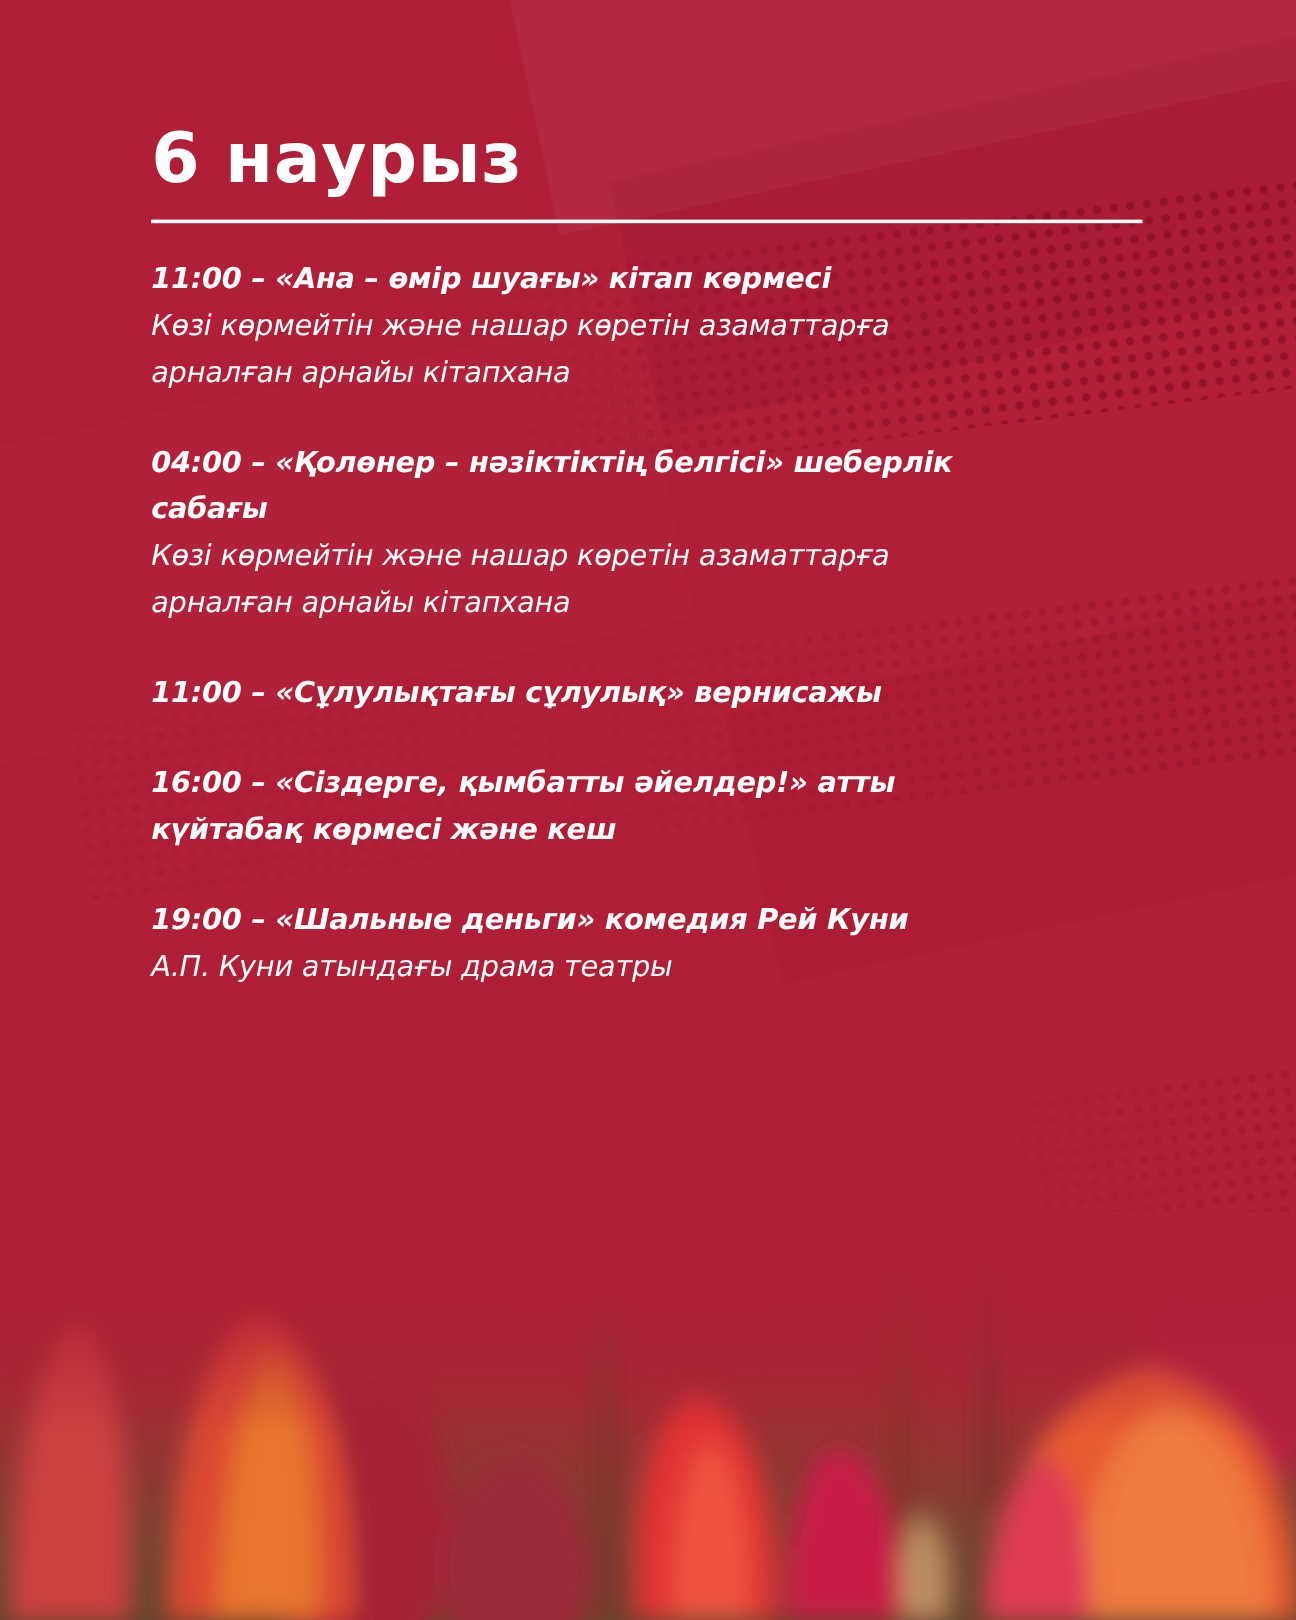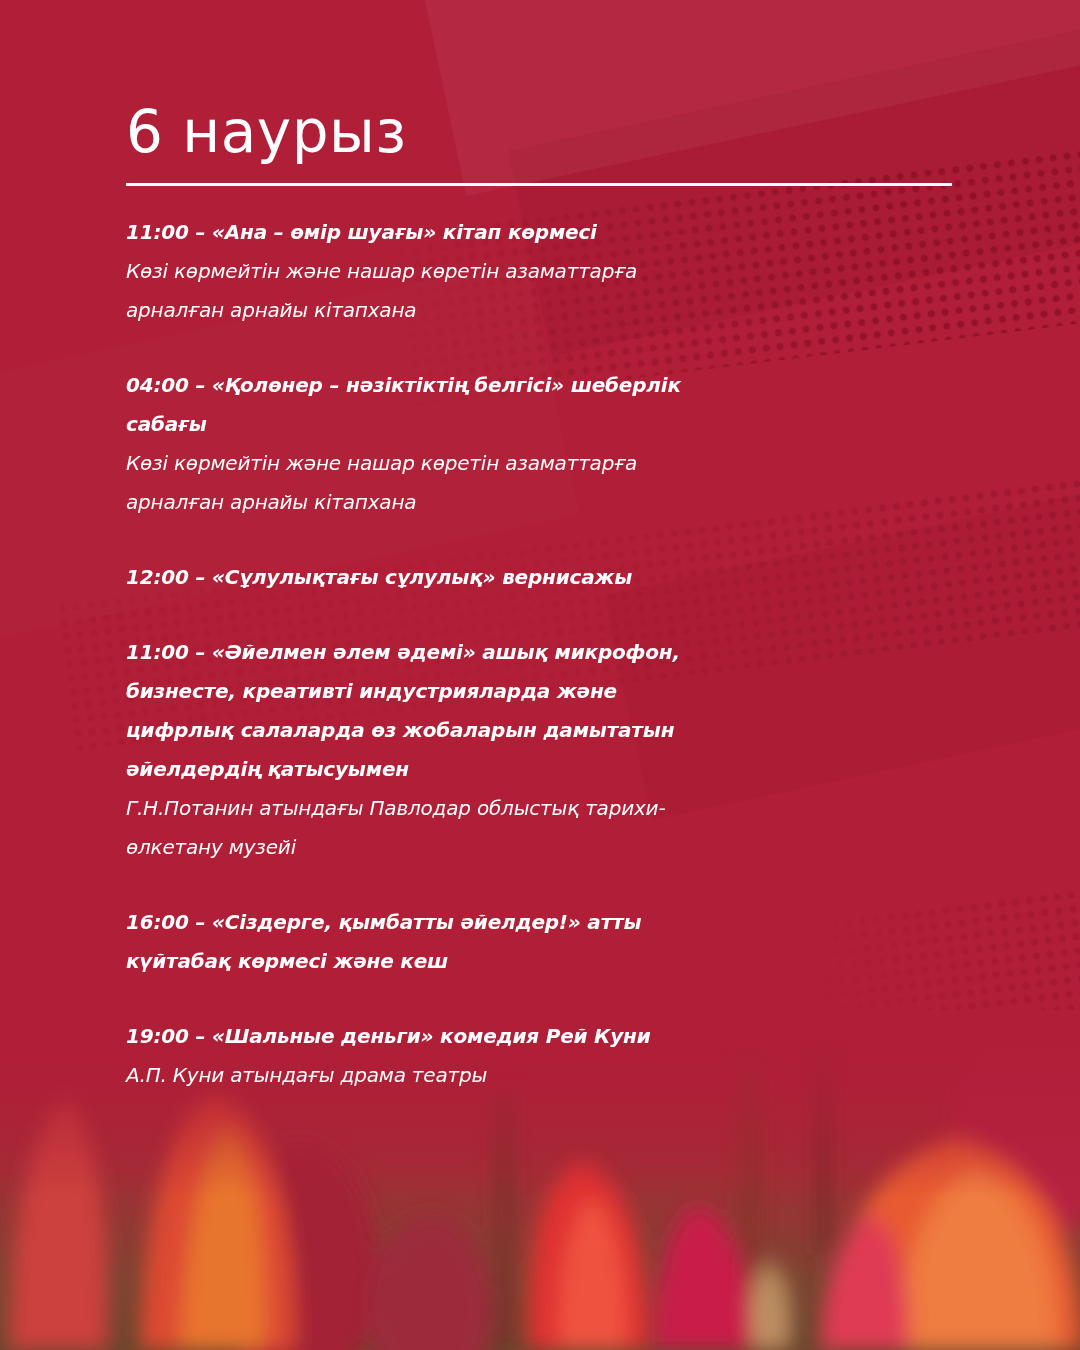--- a/index.html
+++ b/index.html
@@ -38,27 +38,27 @@
   .dots-c{
     left:820px;top:900px;width:320px;height:130px;opacity:.4;
     -webkit-mask-image:linear-gradient(90deg, transparent 0%, #000 70%);
             mask-image:linear-gradient(90deg, transparent 0%, #000 70%);
   }
   
   .tulips{position:absolute;left:0;bottom:0;width:1080px;height:340px;display:block;}
   
   .content{position:absolute;left:126px;top:100px;width:945px;}
   .page-title{
-    margin:0 0 18px 0;font-size:58px;line-height:1.12;font-weight:400;letter-spacing:.5px;
+    margin:0 0 18px 0;font-size:58px;line-height:1.12;font-weight:700;letter-spacing:.5px;
   }
   .divider{width:826px;height:3px;background:#ffffff;margin:0 0 27px 0;}
   .event{margin:0 0 36px 0;}
   .event p{
     margin:0;white-space:pre-line;font-style:italic;
-    font-size:20px;line-height:39px;letter-spacing:-0.2px;
+    font-size:24px;line-height:39px;letter-spacing:-0.2px;
   }
   .event .etitle{font-weight:700;}
   .event .evenue{font-weight:400;color:#ffffff;}
 </style>
 </head>
 <body>
 
 <div class="poster">
 
   <div class="band band-light-1"></div>
@@ -120,31 +120,23 @@
     </section>
 
     <section class="event">
       <p class="etitle">04:00 – «Қолөнер – нәзіктіктің белгісі» шеберлік
 сабағы</p>
       <p class="evenue">Көзі көрмейтін және нашар көретін азаматтарға
 арналған арнайы кітапхана</p>
     </section>
 
     <section class="event">
-      <p class="etitle">12:00 – «Сұлулықтағы сұлулық» вернисажы</p>
+      <p class="etitle">11:00 – «Сұлулықтағы сұлулық» вернисажы</p>
     </section>
 
-    <section class="event">
-      <p class="etitle">11:00 – «Әйелмен әлем әдемі» ашық микрофон,
-бизнесте, креативті индустрияларда және
-цифрлық салаларда өз жобаларын дамытатын
-әйелдердің қатысуымен</p>
-      <p class="evenue">Г.Н.Потанин атындағы Павлодар облыстық тарихи-
-өлкетану музейі</p>
-    </section>
 
     <section class="event">
       <p class="etitle">16:00 – «Сіздерге, қымбатты әйелдер!» атты
 күйтабақ көрмесі және кеш</p>
     </section>
 
     <section class="event">
       <p class="etitle">19:00 – «Шальные деньги» комедия Рей Куни</p>
       <p class="evenue">А.П. Куни атындағы драма театры</p>
     </section>

